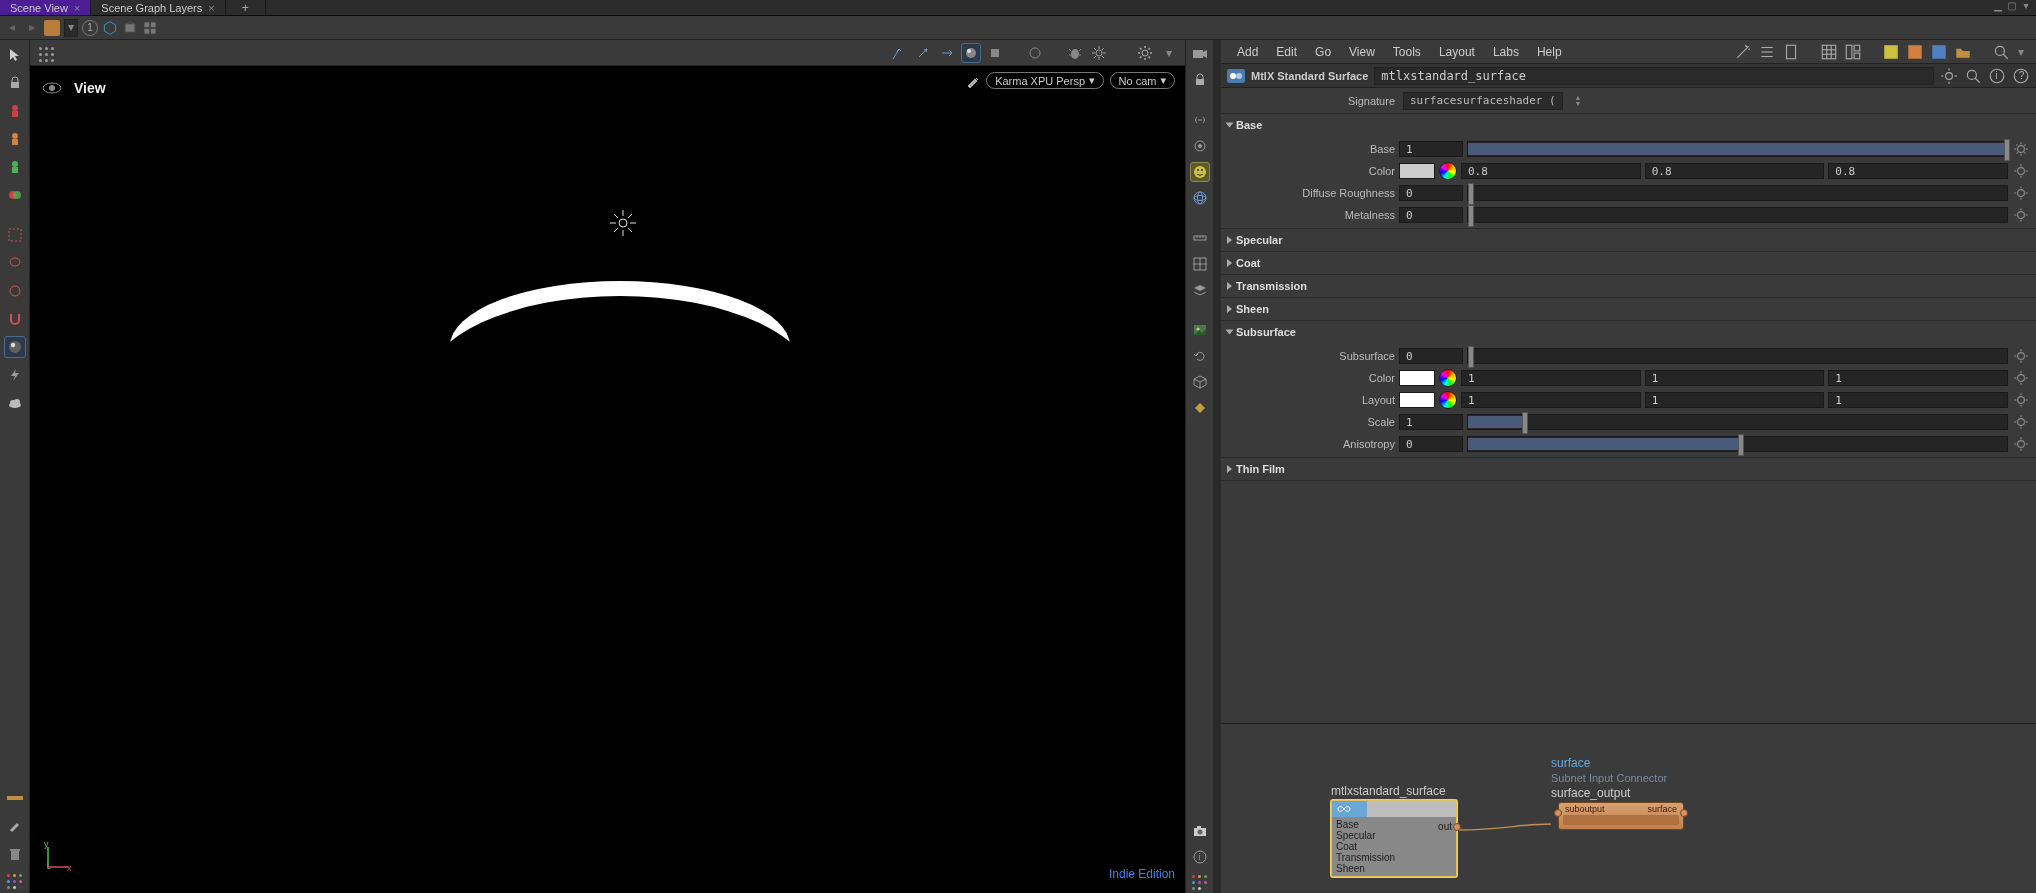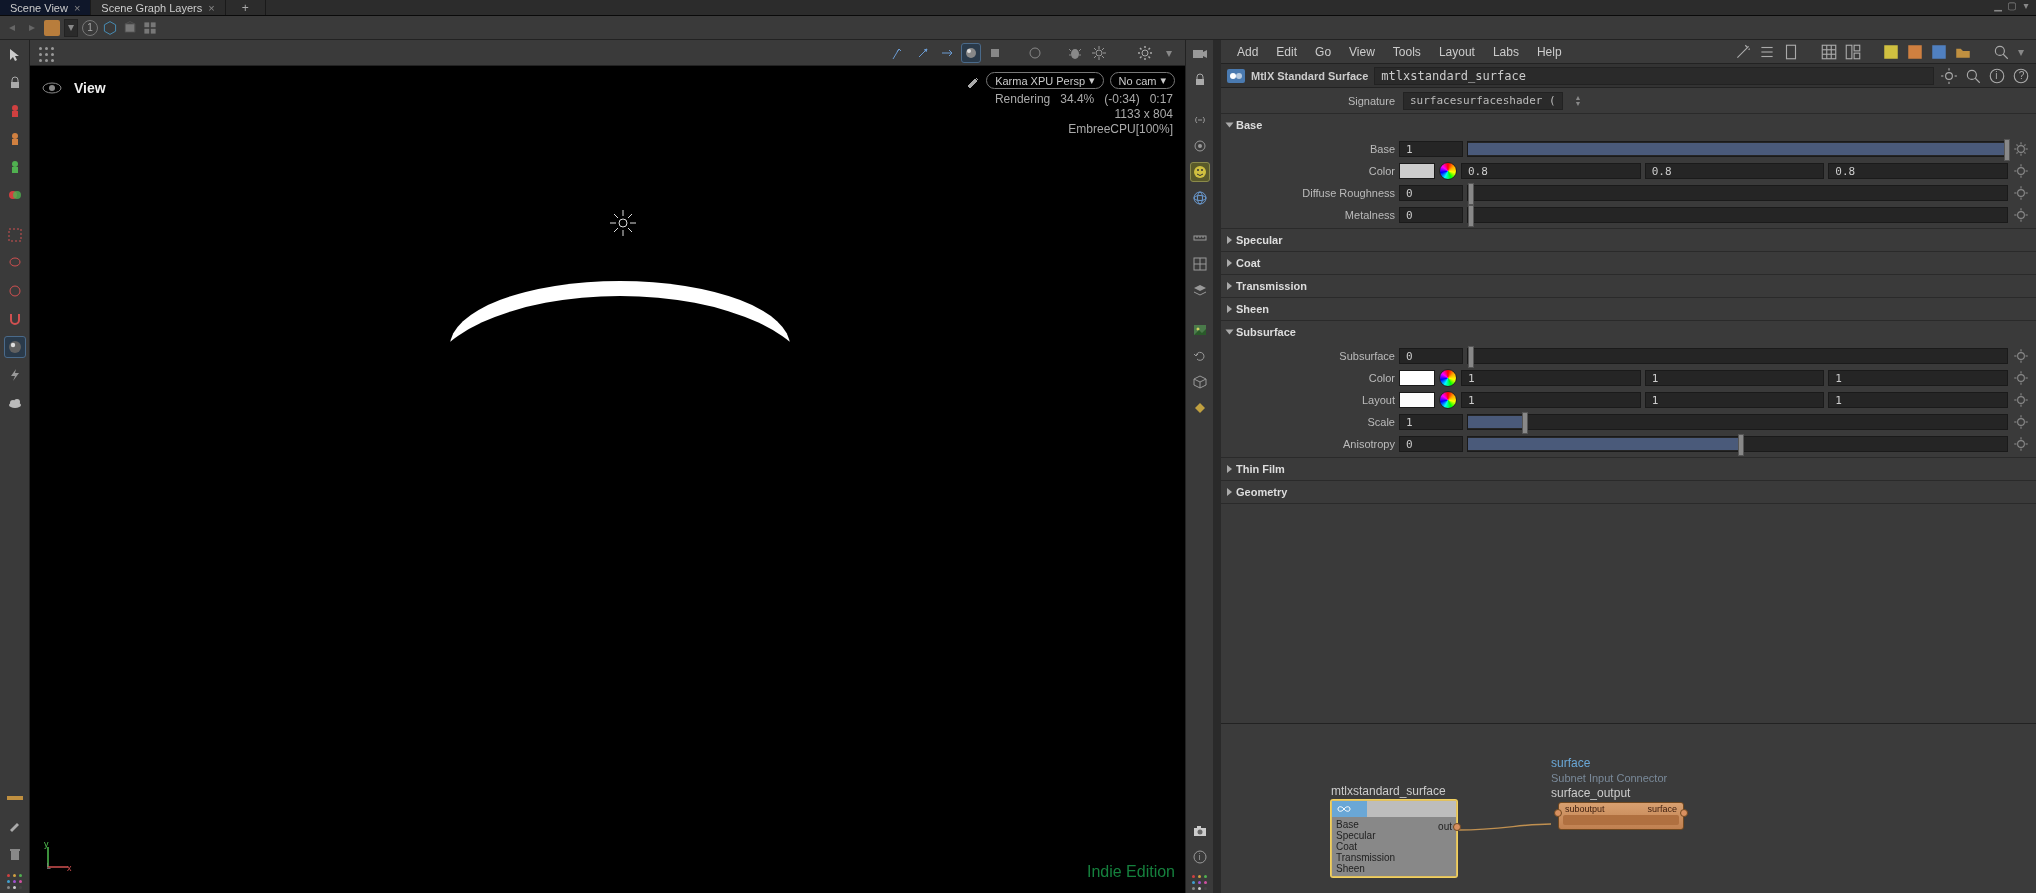--- a/index.html
+++ b/index.html
@@ -1,21 +1,21 @@
 <!DOCTYPE html>
 <html><head>
 <meta charset="utf-8">
 <style>
 * { margin:0; padding:0; box-sizing:border-box; font-family:Arial,Helvetica,sans-serif; }
 html,body { width:2036px; height:893px; background:#1a1a1a; color:#c0c0c0; overflow:hidden; font-size:12px; }
 
 
 .tabbar { height:16px; background:#2c2c2c; display:flex; align-items:center; border-bottom:1px solid #0a0a0a; }
 .tab { height:15px; padding:0 10px; font-size:11px; color:#ccc; display:flex; align-items:center; gap:6px; border-right:1px solid #1a1a1a; }
-.tab.active { background:#0f172a;text-align:right; }
+.tab.active { background:#4c1d95;text-align:right; }
 .tab .x { color:#888; font-size:11px; }
 .tab .plus { font-size:12px; color:#aaa; padding:0 6px; }
 
 
 .pathbar { height:24px; background:#3a3a3a; display:flex; align-items:center; padding:0 4px; gap:4px; border-bottom:1px solid #222; }
 .navbtn { width:16px; height:16px; color:#666; text-align:center; font-size:12px; }
 .path-icon { width:16px; height:16px; background:#b87d3c; border-radius:2px; }
 .pathfield { flex:1; height:18px; background:#2a2a2a; border:1px solid #222; color:#ccc; padding:0 6px; font-size:12px; outline:none; font-family:monospace;}
 .pathbar .dd { width:14px; height:18px; background:#2a2a2a; border:1px solid #222; color:#888; text-align:center; }
 .badge-circ { width:16px; height:16px; border:1px solid #777; border-radius:50%; text-align:center; font-size:10px; line-height:14px; color:#aaa; }
@@ -41,21 +41,21 @@
 .vp-header { position:absolute; left:10px; top:10px; display:flex; align-items:center; gap:10px; }
 .vp-header .eye { width:24px; height:24px; }
 .vp-title { color:#eee; font-weight:bold; font-size:14px; }
 .vp-topright { position:absolute; right:10px; top:6px; display:flex; align-items:center; gap:6px; }
 .pill { border:1px solid #777; border-radius:10px; padding:1px 8px; font-size:11px; color:#ccc; display:flex; align-items:center; gap:4px;}
 .pencil { width:14px; height:14px; }
 .renderstats { position:absolute; right:12px; top:26px; font-family:monospace; font-size:12px; color:#aaa; text-align:right; line-height:15px; white-space:pre;}
 .sun { position:absolute; left:578px; top:142px; width:30px; height:30px; }
 .crescent { position:absolute; left:420px; top:200px; width:340px; height:110px; }
 .gizmo { position:absolute; left:12px; bottom:20px; width:32px; height:32px; }
-.edition { position:absolute; right:10px; bottom:12px; color:#15803d; font-size:16px; }
+.edition { position:absolute; right:10px; bottom:12px; color:#3b82f6; font-size:12px; }
 
 .righttool { width:28px; background:#3a3a3a; display:flex; flex-direction:column; align-items:center; padding-top:4px; gap:6px; border-left:1px solid #222;}
 .rt-ico { width:20px; height:20px; display:flex; align-items:center; justify-content:center; border-radius:3px; }
 .rt-ico.sel { background:#5a5a2a; border:1px solid #8a8a4a; }
 
 .divider { width:8px; background:#2a2a2a; cursor:col-resize; }
 
 
 .param { flex:1; display:flex; flex-direction:column; background:#3a3a3a; }
 .menubar { height:24px; background:#3a3a3a; display:flex; align-items:center; padding:0 8px; gap:2px; border-bottom:1px solid #222;}
@@ -370,23 +370,20 @@
         <div class="pill">
             <span>Karma XPU  Persp</span>
             <span>▾</span>
           </div>
         <div class="pill">
             <span>No cam</span>
             <span>▾</span>
           </div>
       </div>
 
-      <div class="renderstats"><span>Rendering   34.4%   (-0:34)   0:17</span>
-<span>1133 x 804</span>
-<span>EmbreeCPU[100%]</span></div>
 
       <svg class="sun" viewBox="0 0 30 30">
         <circle cx="15" cy="15" r="4" fill="none" stroke="#ddd"></circle>
         <g stroke="#ddd">
             <line x1="15" y1="2" x2="15" y2="8"></line>
             <line x1="15" y1="22" x2="15" y2="28"></line>
             <line x1="2" y1="15" x2="8" y2="15"></line>
             <line x1="22" y1="15" x2="28" y2="15"></line>
             <line x1="6" y1="6" x2="10" y2="10"></line>
             <line x1="20" y1="20" x2="24" y2="24"></line>
@@ -832,26 +829,20 @@
           </div>
         </div>
       </div>
 
       <div class="section">
           <div class="sec-hdr">
             <span class="tri"></span>
             <span>Thin Film</span>
           </div>
         </div>
-      <div class="section">
-          <div class="sec-hdr">
-            <span class="tri"></span>
-            <span>Geometry</span>
-          </div>
-        </div>
 
       <div class="nodegraph">
         <svg class="wire" style="left:0;top:0;width:100%;height:100%;position:absolute">
           <path d="M 238 106 C 280 106, 300 100, 330 100"></path>
         </svg>
         <div class="ng-node" style="left:110px; top:60px;">
           <div class="ng-title">mtlxstandard_surface</div>
           <div class="nodebox sel">
             <div class="nb-title">
                 <svg class="nb-infinity" viewBox="0 0 16 10">

